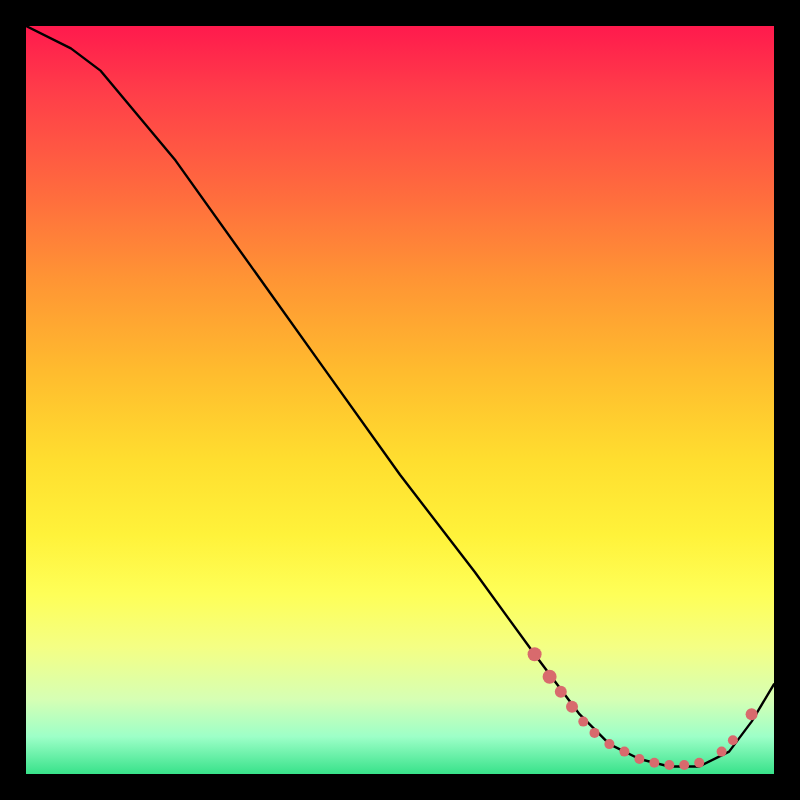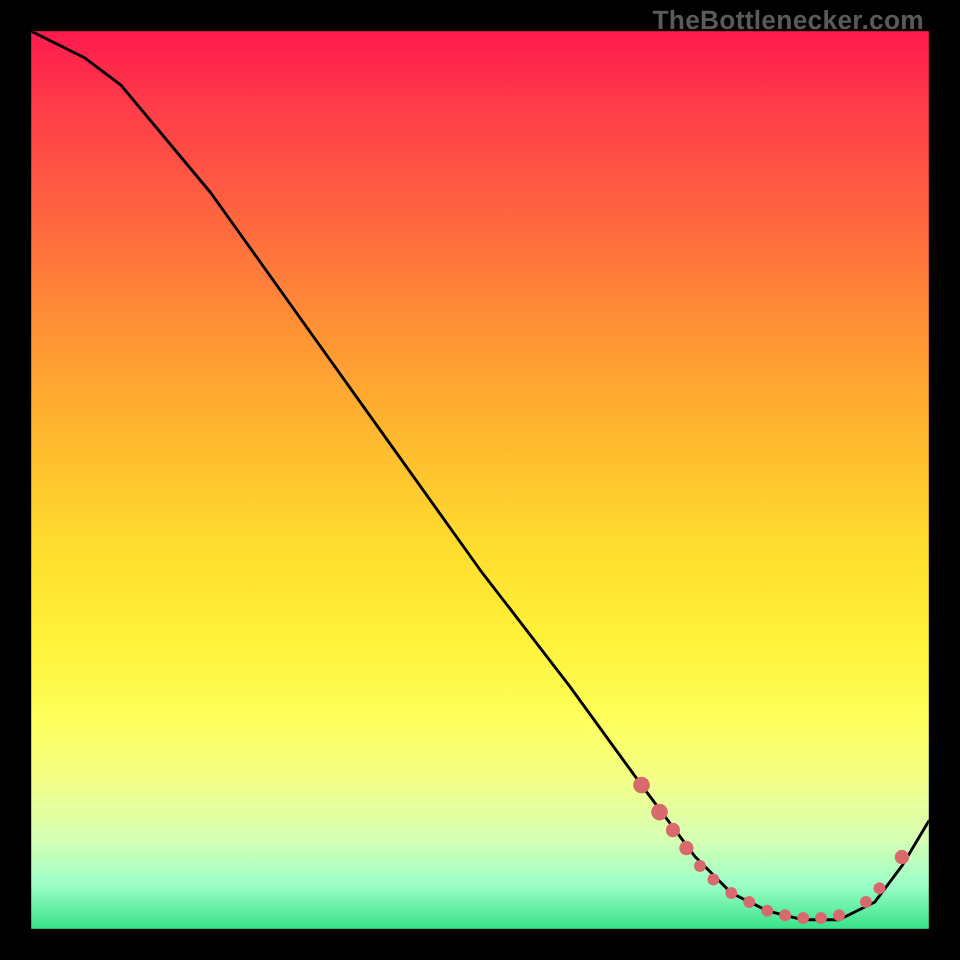--- a/index.html
+++ b/index.html
@@ -90,14 +90,13 @@
           <circle cx="628.3" cy="736.8" r="5" class="dot"></circle>
           <circle cx="643.3" cy="739.0" r="5" class="dot"></circle>
           <circle cx="658.2" cy="739.0" r="5" class="dot"></circle>
           <circle cx="673.2" cy="736.8" r="5" class="dot"></circle>
           <circle cx="695.6" cy="725.6" r="5" class="dot"></circle>
           <circle cx="706.9" cy="714.3" r="5" class="dot"></circle>
           <circle cx="725.6" cy="688.2" r="6" class="dot"></circle>
         </g>
     </svg>
   </div>
-  <div class="watermark">TheBottlenecker.com</div>
 </div>
 
 </body></html>

